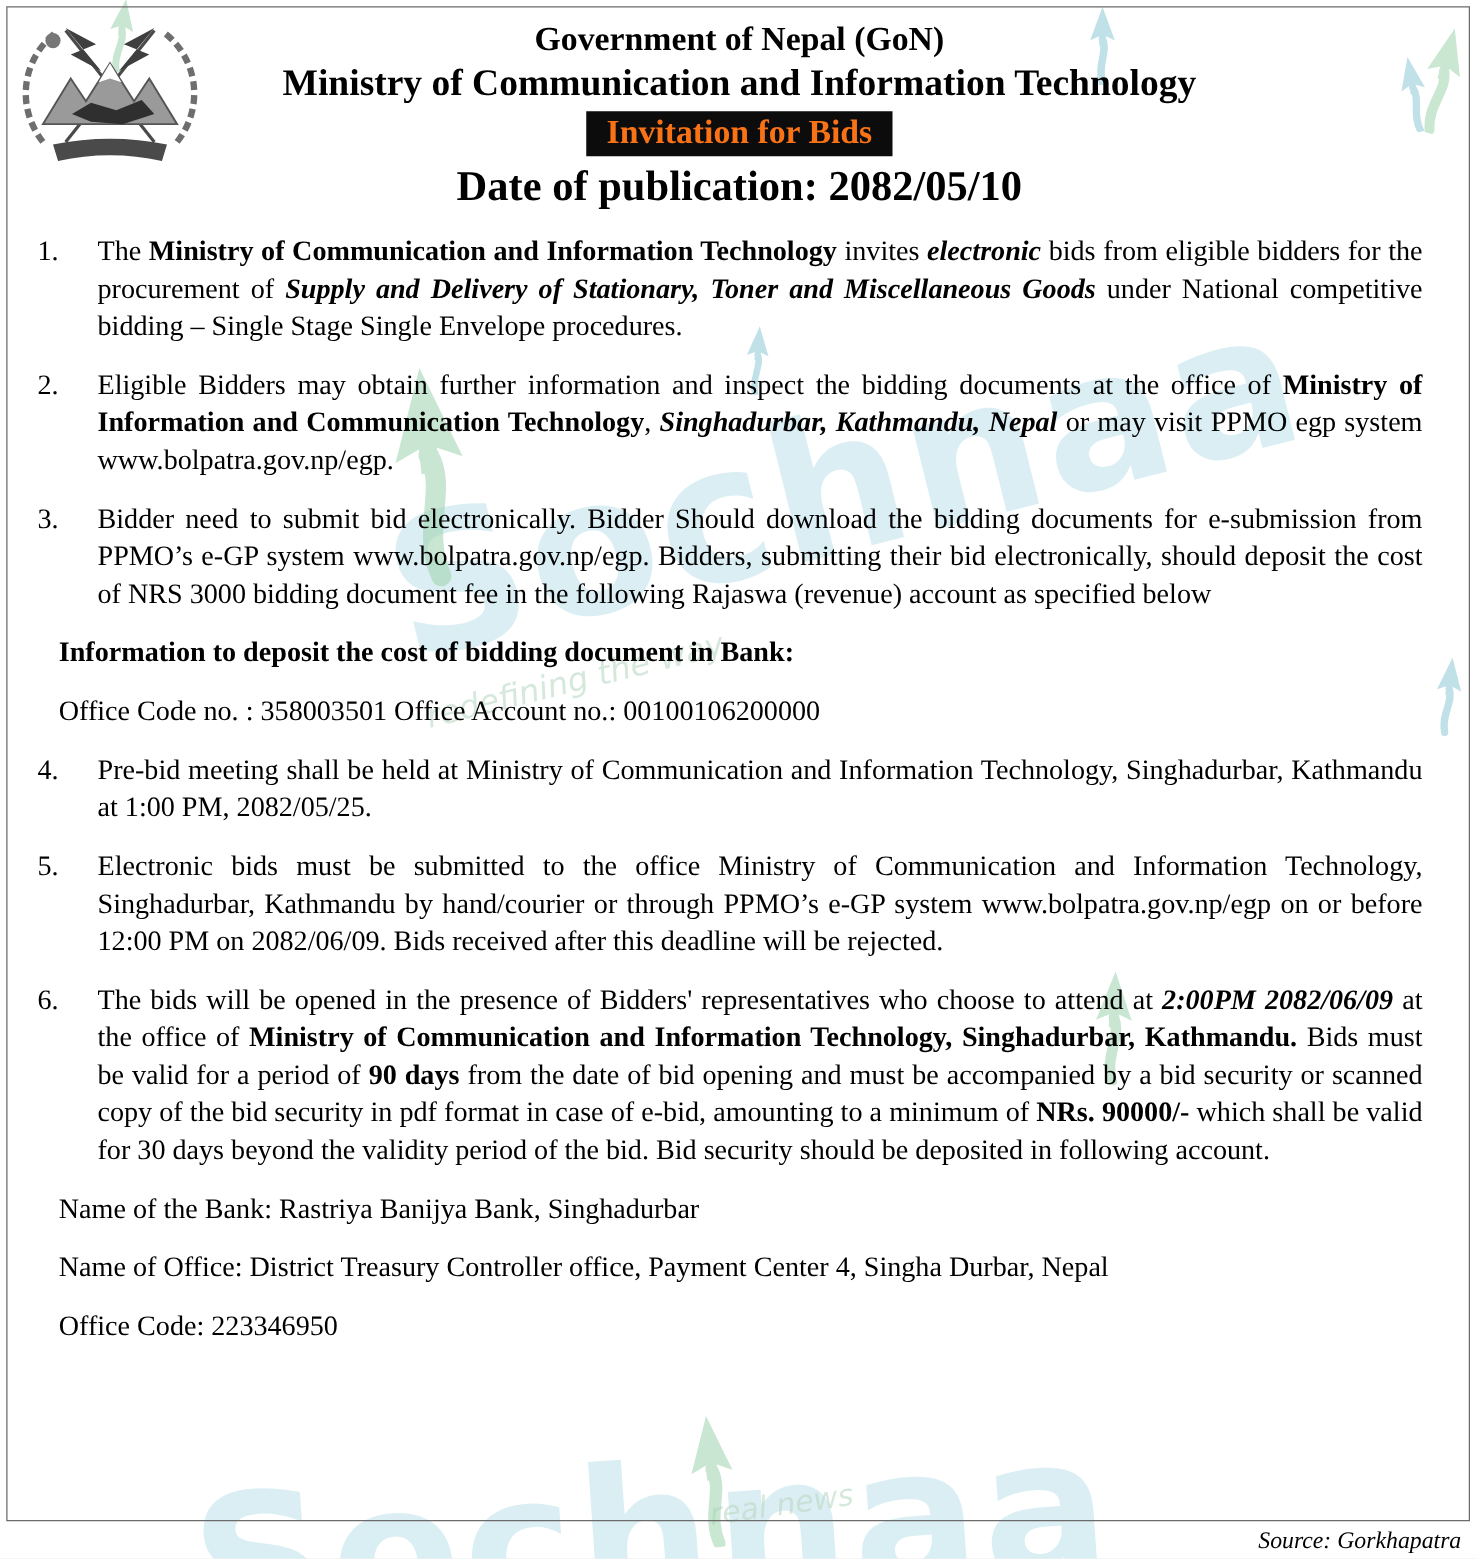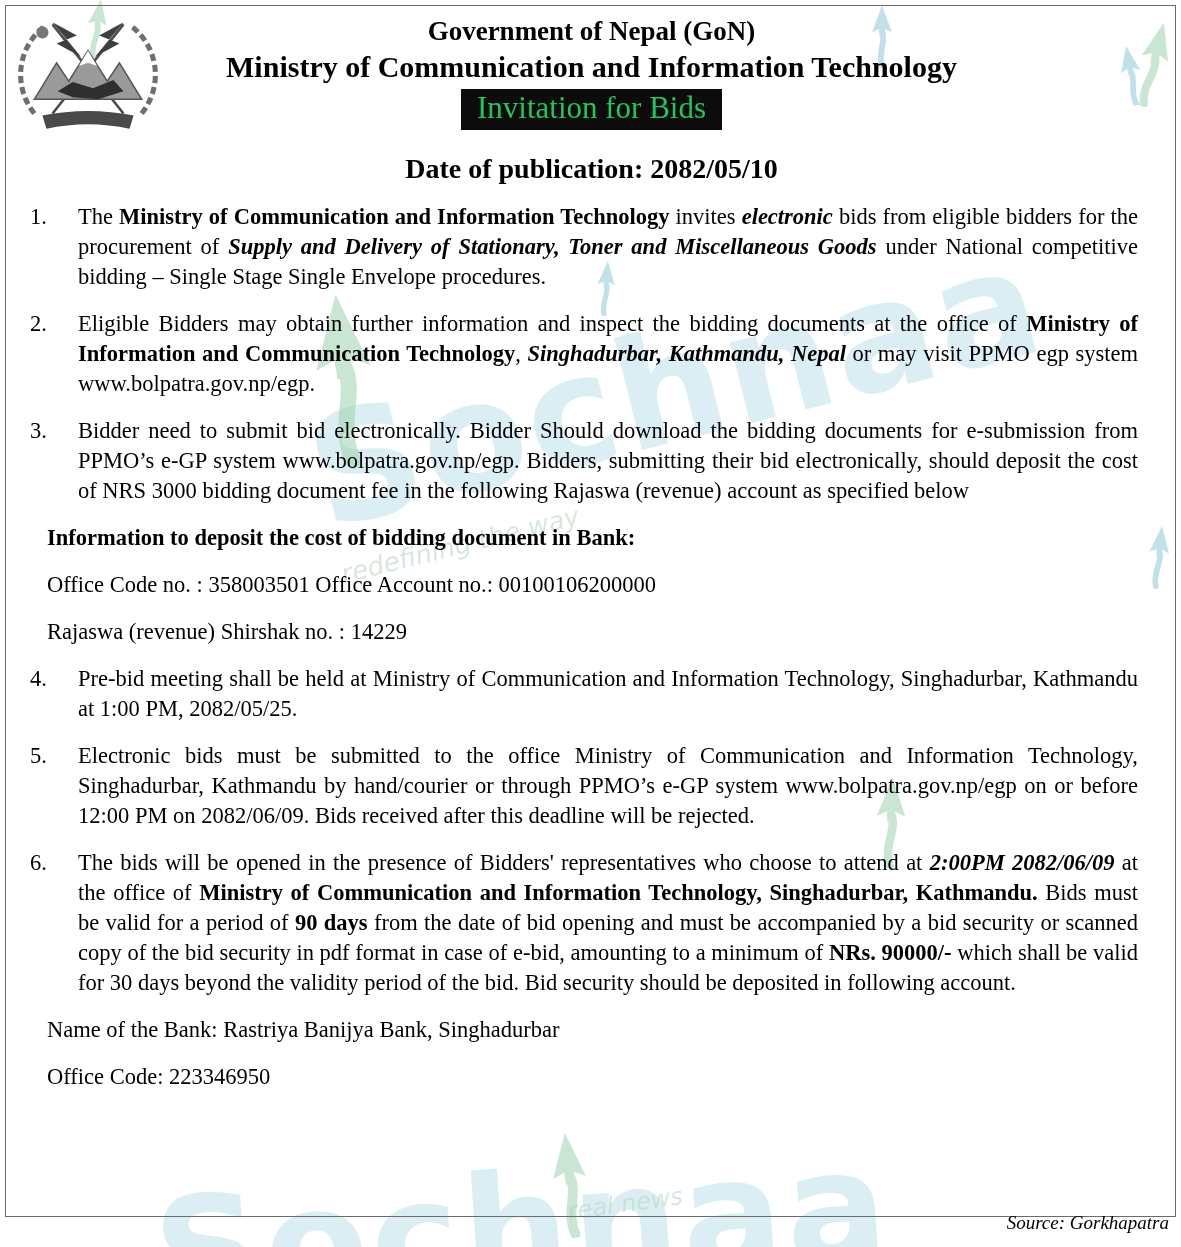--- a/index.html
+++ b/index.html
@@ -43,39 +43,39 @@
     z-index:1;
     background:transparent;
   }
   .emblem{position:absolute;left:6px;top:4px;width:152px;height:128px;}
   .header{text-align:center;}
   .h1{font-size:27px;font-weight:bold;margin-top:4px;}
   .h2{font-size:30px;font-weight:bold;margin-top:3px;}
   .banner-row{margin-top:5px;}
   .banner{
     display:inline-block;
-    background:#0c0c0c;color:#22c55e;
-    font-size:31px;font-weight:normal;
+    background:#0c0c0c;color:#f97316;
+    font-size:27px;font-weight:bold;
     padding:1px 16px 4px;
   }
-  .h3{font-size:28px;font-weight:bold;margin-top:23px;}
+  .h3{font-size:34px;font-weight:bold;margin-top:6px;}
   .h4{font-size:29px;font-weight:bold;margin-top:3px;}
   
   .bodytext{margin-top:9px;font-size:22.5px;line-height:30px;}
   .item{position:relative;padding-left:33px;margin-bottom:12px;}
   .num{position:absolute;left:2px;top:0;}
   .item p{margin:17px;}
   p.para{text-align:justify;}
   p.subhead{font-weight:bold;margin-left:-14px;}
   p.info{margin-left:-14px;}
   .b{font-weight:bold;}
   .i{font-style:italic;}
   
   .source{
-    position:absolute;right:12px;bottom:13px;
+    position:absolute;right:12px;bottom:3px;
     font-size:19px;font-style:italic;
     z-index:1;
   }
 </style>
 </head>
 <body>
 
 <svg width="0" height="0" style="position:absolute" aria-hidden="true">
   <symbol id="wmarrow" viewBox="0 0 40 100">
     <path d="M20 98 C13 76 27 60 20 44" fill="none" stroke="currentColor" stroke-width="9" stroke-linecap="round"></path>
@@ -157,34 +157,34 @@
         </div>
         <div class="item">
           <span class="num">2.</span>
           <p class="para"><span>Eligible Bidders may obtain further information and inspect the bidding documents at the office of </span><span class="b">Ministry of Information and Communication Technology</span><span>, </span><span class="b i">Singhadurbar, Kathmandu, Nepal</span><span> or may visit PPMO egp system www.bolpatra.gov.np/egp.</span></p>
         </div>
         <div class="item">
           <span class="num">3.</span>
           <p class="para"><span>Bidder need to submit bid electronically. Bidder Should download the bidding documents for e-submission from PPMO’s e-GP system www.bolpatra.gov.np/egp. Bidders, submitting their bid electronically, should deposit the cost of NRS 3000 bidding document fee in the following Rajaswa (revenue) account as specified below</span></p>
           <p class="subhead"><span class="b">Information to deposit the cost of bidding document in Bank:</span></p>
           <p class="info"><span>Office Code no. : 358003501 Office Account no.: 00100106200000</span></p>
-          <p class="info"><span>Rajaswa (revenue) Shirshak no. : 14229</span></p>
         </div>
         <div class="item">
           <span class="num">4.</span>
           <p class="para"><span>Pre-bid meeting shall be held at Ministry of Communication and Information Technology, Singhadurbar, Kathmandu at 1:00 PM, 2082/05/25.</span></p>
         </div>
         <div class="item">
           <span class="num">5.</span>
           <p class="para"><span>Electronic bids must be submitted to the office Ministry of Communication and Information Technology, Singhadurbar, Kathmandu by hand/courier or through PPMO’s e-GP system www.bolpatra.gov.np/egp on or before 12:00 PM on 2082/06/09. Bids received after this deadline will be rejected.</span></p>
         </div>
         <div class="item">
           <span class="num">6.</span>
           <p class="para"><span>The bids will be opened in the presence of Bidders' representatives who choose to attend at </span><span class="b i">2:00PM 2082/06/09</span><span> at the office of </span><span class="b">Ministry of Communication and Information Technology, Singhadurbar, Kathmandu.</span><span> Bids must be valid for a period of </span><span class="b">90 days</span><span> from the date of bid opening and must be accompanied by a bid security or scanned copy of the bid security in pdf format in case of e-bid, amounting to a minimum of </span><span class="b">NRs. 90000/-</span><span> which shall be valid for 30 days beyond the validity period of the bid. Bid security should be deposited in following account.</span></p>
           <p class="info"><span>Name of the Bank: Rastriya Banijya Bank, Singhadurbar</span></p>
+          <p class="info"><span>Name of Office: District Treasury Controller office, Payment Center 4, Singha Durbar, Nepal</span></p>
           <p class="info"><span>Office Code: 223346950</span></p>
         </div>
       </div>
 
   </div>
 
   <div class="source">Source: Gorkhapatra</div>
 
 </div>
 

